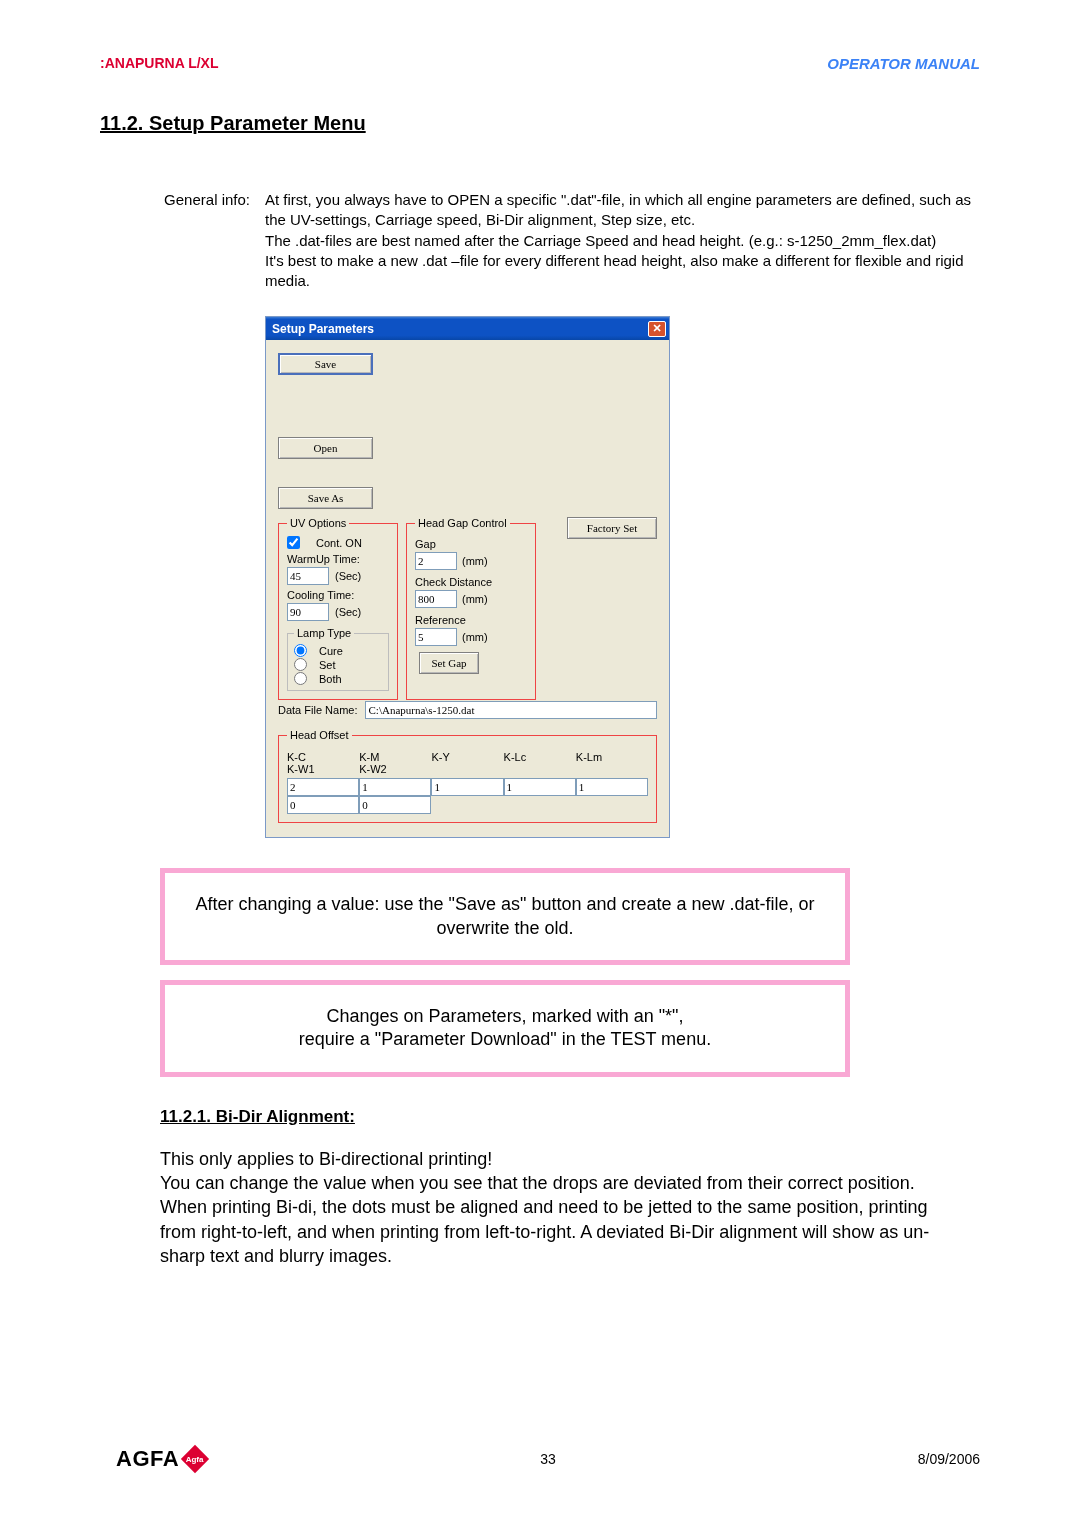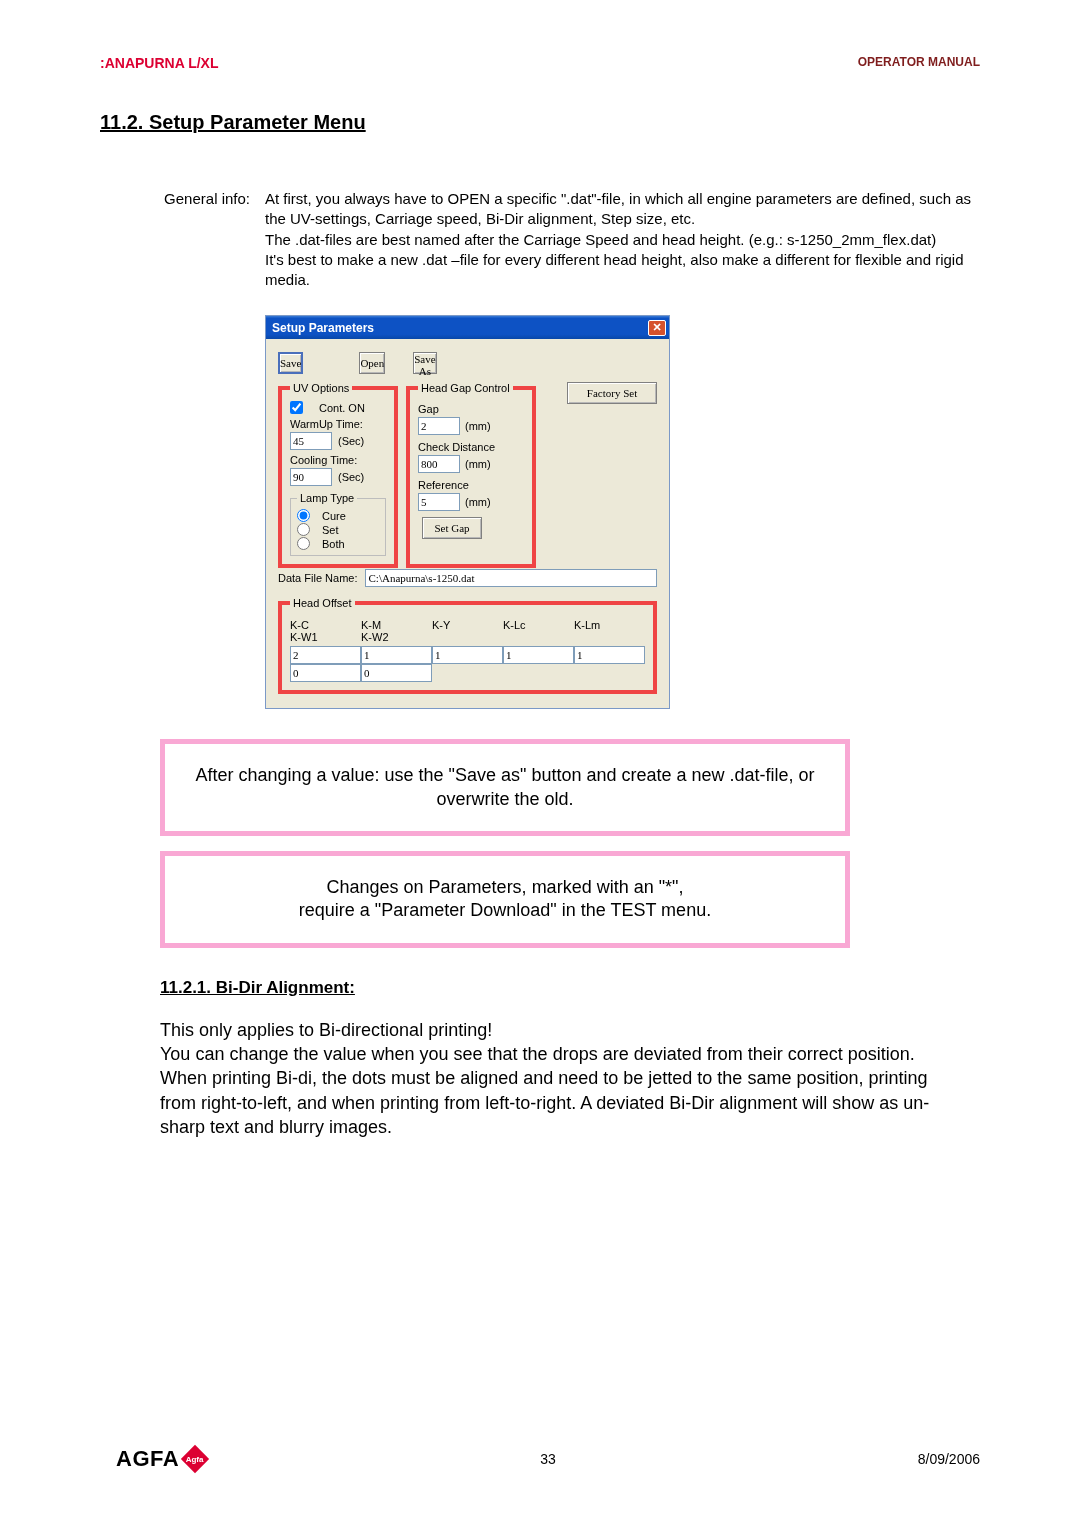--- a/index.html
+++ b/index.html
@@ -7,21 +7,21 @@
     width: 1080px;
     height: 1527px;
     background: #fff;
     font-family: "Trebuchet MS", Verdana, sans-serif;
     color: #000;
     position: relative;
     padding: 55px 100px 60px 100px;
   }
   .header { display: flex; justify-content: space-between; font-size: 14px; font-weight: bold; margin-bottom: 40px; }
   .header-left { color: #dc0032; }
-  .header-right { color: #7f1d1d; font-size: 12px; }
+  .header-right { color: #3b82f6; font-size: 15px; font-style: italic; }
   .section-title { font-size: 20px; font-weight: bold; text-decoration: underline; margin-bottom: 55px; }
   .general-info { display: flex; font-size: 15px; line-height: 1.35; margin-bottom: 25px; }
   .gi-label { width: 165px; flex-shrink: 0; text-align: right; padding-right: 15px; }
   .gi-body { flex: 1; }
   .dialog-wrap { margin-left: 165px; margin-bottom: 30px; }
   .dialog {
     width: 405px;
     border: 1px solid #7b99c7;
     background: #ece9d8;
     font-family: Tahoma, sans-serif;
@@ -44,41 +44,41 @@
     background: #d6522c;
     border: 1px solid #fff;
     color: #fff;
     display: flex; align-items: center; justify-content: center;
     font-size: 11px; font-weight: bold;
     border-radius: 2px;
   }
   .dlg-body { padding: 10px 12px 14px 12px; }
   .top-grid { display: flex; gap: 10px; }
   .top-left { flex: 1; }
-  .top-right { width: 95px; display: flex; flex-direction: row; gap: 28px; padding-top: 3px; }
+  .top-right { width: 95px; display: flex; flex-direction: column; gap: 28px; padding-top: 3px; }
   .param-row { display: flex; align-items: center; margin-bottom: 9px; }
   .param-row label { width: 105px; text-align: right; padding-right: 8px; }
   .param-row input {
     width: 120px; height: 18px;
     border: 1px solid #7f9db9;
     font-family: Tahoma; font-size: 11px;
     padding: 0 2px;
     background: #fff;
   }
   .winbtn {
     height: 22px;
     border: 1px solid #808080;
     background: #ece9d8;
     font-family: Tahoma; font-size: 11px;
     box-shadow: inset 1px 1px 0 #fff, inset -1px -1px 0 #b8b8b8;
   }
   .winbtn.primary { border: 2px solid #4a6fbb; }
   .mid-grid { display: flex; gap: 8px; margin-top: 8px; }
   fieldset {
-    border: 4px solid #ef4444;
+    border: 1px solid #ef4444;
     padding: 6px 8px 8px 8px;
     font-size: 11px;
   }
   legend { padding: 0 3px; }
   .uv-box { width: 120px; }
   .hgc-box { width: 130px; }
   .mid-right { flex: 1; display: flex; flex-direction: column; align-items: flex-end; }
   .uv-box label { display: block; margin-top: 4px; }
   .uv-box .num-input, .hgc-box .num-input {
     width: 42px; height: 18px; border: 1px solid #7f9db9;

